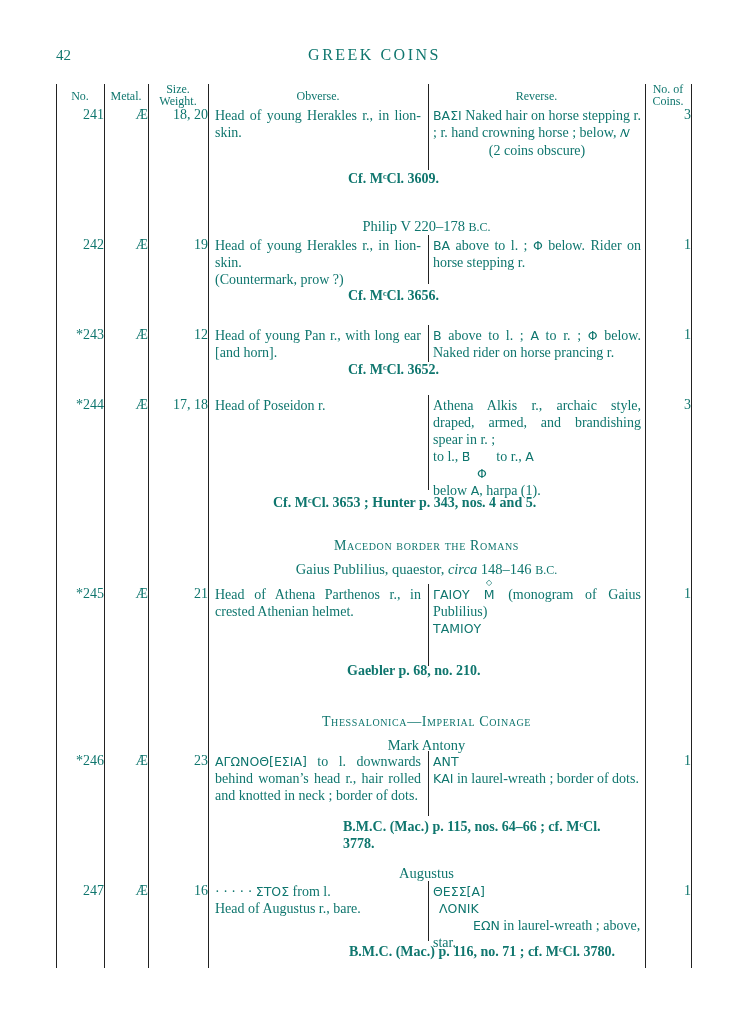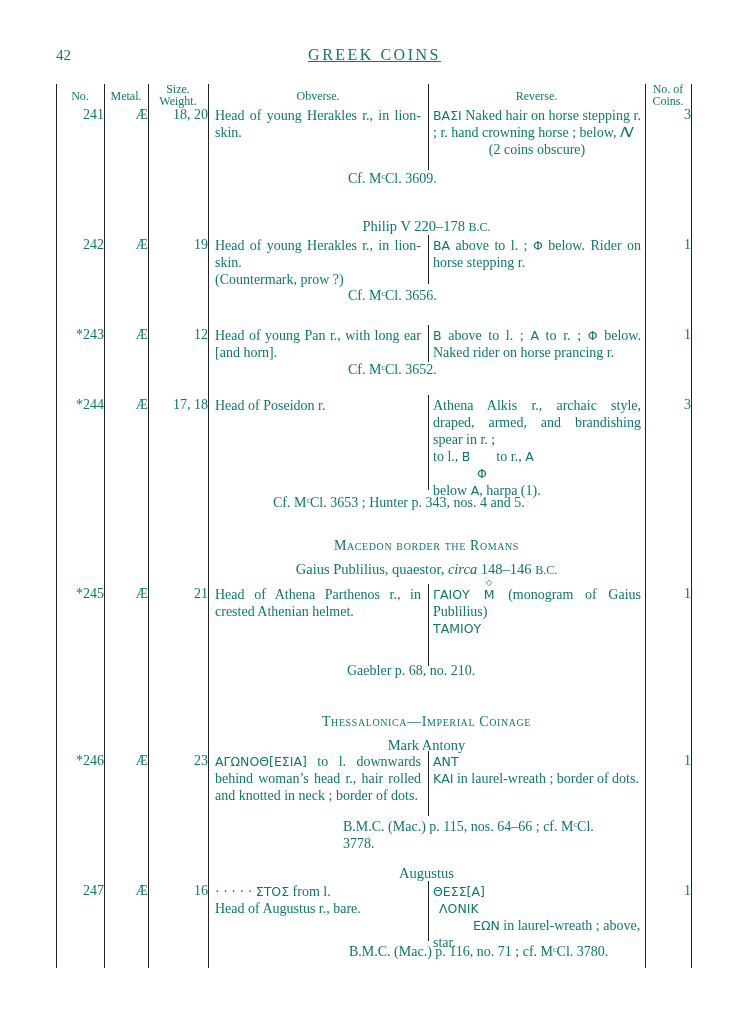--- a/index.html
+++ b/index.html
@@ -3,41 +3,41 @@
 <meta charset="utf-8">
 <style>
   html,body{margin:0;padding:0;background:#e9e9e9;}
   .page{
     position:relative;width:749px;height:1024px;background:#ffffff;
     font-family:"Liberation Serif", serif;font-size:14px;color:#0f766e;
     margin:0 auto;overflow:hidden;padding-left:37px;
   }
   .pagenum{position:absolute;top:47px;left:56px;font-size:15px;}
   .title{position:absolute;top:46px;left:0;width:749px;text-align:center;
-         font-size:16px;letter-spacing:2.5px;text-decoration:underline;}
+         font-size:16px;letter-spacing:2.5px;}
   .vr{position:absolute;width:1px;background:#222;}
   .colhead{position:absolute;font-size:12px;text-align:center;}
   .cell{position:absolute;text-align:right;font-size:14px;}
   .c-no{left:56px;width:48px;}
   .c-metal{left:104px;width:44px;}
   .c-size{left:148px;width:60px;}
   .c-coins{left:645px;width:46px;}
   .obv{position:absolute;left:215px;width:206px;text-align:justify;line-height:17px;}
   .rev{position:absolute;left:433px;width:208px;text-align:justify;line-height:17px;}
   .gk{font-family:"DejaVu Sans", sans-serif;font-size:12.5px;}
-  .lig{font-family:"DejaVu Sans", sans-serif;font-size:14px;
+  .lig{font-family:"DejaVu Sans", sans-serif;font-size:10px;
        letter-spacing:-0.38em;padding-right:0.38em;}
   .mono-m{position:relative;display:inline-block;font-family:"DejaVu Sans",sans-serif;
           font-size:12.5px;margin:0 2px;}
   .mono-top{position:absolute;top:-7px;left:50%;transform:translateX(-50%);
             font-size:8px;line-height:8px;}
   .heading{position:absolute;left:208px;width:437px;text-align:center;font-size:14.5px;}
   .sc{font-variant:small-caps;letter-spacing:0.6px;font-size:14px;}
   .bc{font-variant:small-caps;font-size:12px;}
-  .footer{position:absolute;font-size:14px;line-height:17px;}
+  .footer{position:absolute;font-size:14px;line-height:17px;font-weight:bold;}
   .centernote{text-align:center;}
   .indent1{margin-left:6px;}
   .indent2{margin-left:40px;}
   .phi-line{margin-left:44px;}
   .gap{display:inline-block;width:26px;}
   em{font-style:italic;}
 </style>
 </head>
 <body>
 

